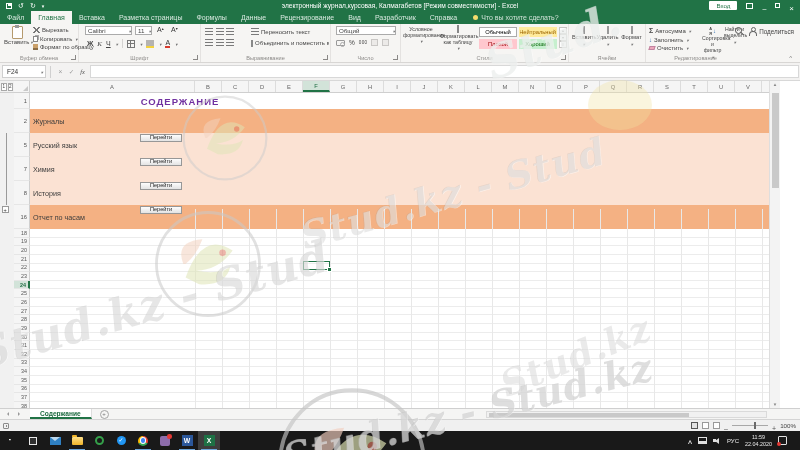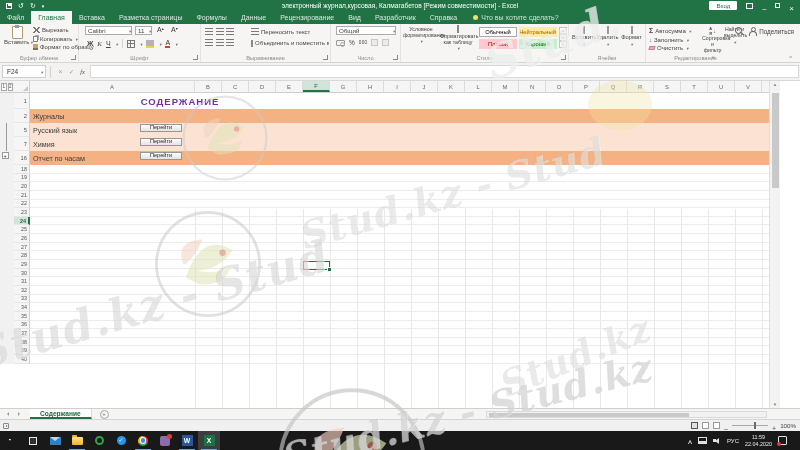--- a/index.html
+++ b/index.html
@@ -135,21 +135,21 @@
 .corner{width:16px;border-right:1px solid #cfcfcf;position:relative;background:#f5f5f5}
 .corner::after{content:"";position:absolute;right:1px;bottom:1px;border-left:5px solid transparent;border-bottom:5px solid #c9c9c9}
 #col-headers{flex:1;display:flex;overflow:hidden}
 .colh{flex:0 0 27px;border-right:1px solid #dcdcdc;font-size:5.8px;color:#666;display:flex;align-items:center;justify-content:center}
 .colh.cola{flex:0 0 165px}
 .colh.active{background:#d2e3d9;color:#1e6b41;border-bottom:2px solid #217346}
 
 
 .sheetwrap{position:absolute;top:93px;left:0;width:769px;height:315px;overflow:hidden;background:#fff}
 #grid-rows{position:absolute;inset:0}
-.srow{display:flex;height:14px}
+.srow{display:flex;height:24px}
 .srow.titlerow{height:16px}
 .gut{width:14px;background:#f1f1f1;position:relative;flex:0 0 14px}
 .gut.oline::before{content:"";position:absolute;left:6px;top:0;bottom:0;width:1px;background:#9a9a9a}
 .obox{position:absolute;left:1.5px;top:1px;width:7px;height:7px;border:1px solid #999;background:#fff;font-size:5.5px;color:#333;display:flex;align-items:center;justify-content:center}
 .obox.minus::after{content:"−"}
 .obox.plus::after{content:"+"}
 .rnum{width:16px;flex:0 0 16px;background:#f5f5f5;border-right:1px solid #d0d0d0;border-bottom:1px solid #e6e6e6;font-size:5.8px;color:#555;display:flex;align-items:center;justify-content:flex-end;padding-right:2px}
 .rnum.activerow{background:#d2e3d9;color:#1e6b41;border-right:2px solid #217346;font-weight:bold}
 .rcontent{flex:1;position:relative;display:flex;align-items:center}
 .rcontent.orange{background:#F4B183}
@@ -513,20 +513,28 @@
         </div>
         <div class="srow">
           <div class="gut oline"></div>
           <div class="rnum">7</div>
           <div class="rcontent peach">
             <span class="rlabel">Химия</span>
             <button class="gobtn">Перейти</button>
           </div>
         </div>
         <div class="srow">
+          <div class="gut oline"></div>
+          <div class="rnum">8</div>
+          <div class="rcontent peach">
+            <span class="rlabel">История</span>
+            <button class="gobtn">Перейти</button>
+          </div>
+        </div>
+        <div class="srow">
           <div class="gut">
             <div class="obox plus"></div>
           </div>
           <div class="rnum">16</div>
           <div class="rcontent orange">
             <span class="rlabel">Отчет по часам</span>
             <button class="gobtn">Перейти</button>
           </div>
         </div>
         <div class="erow">

